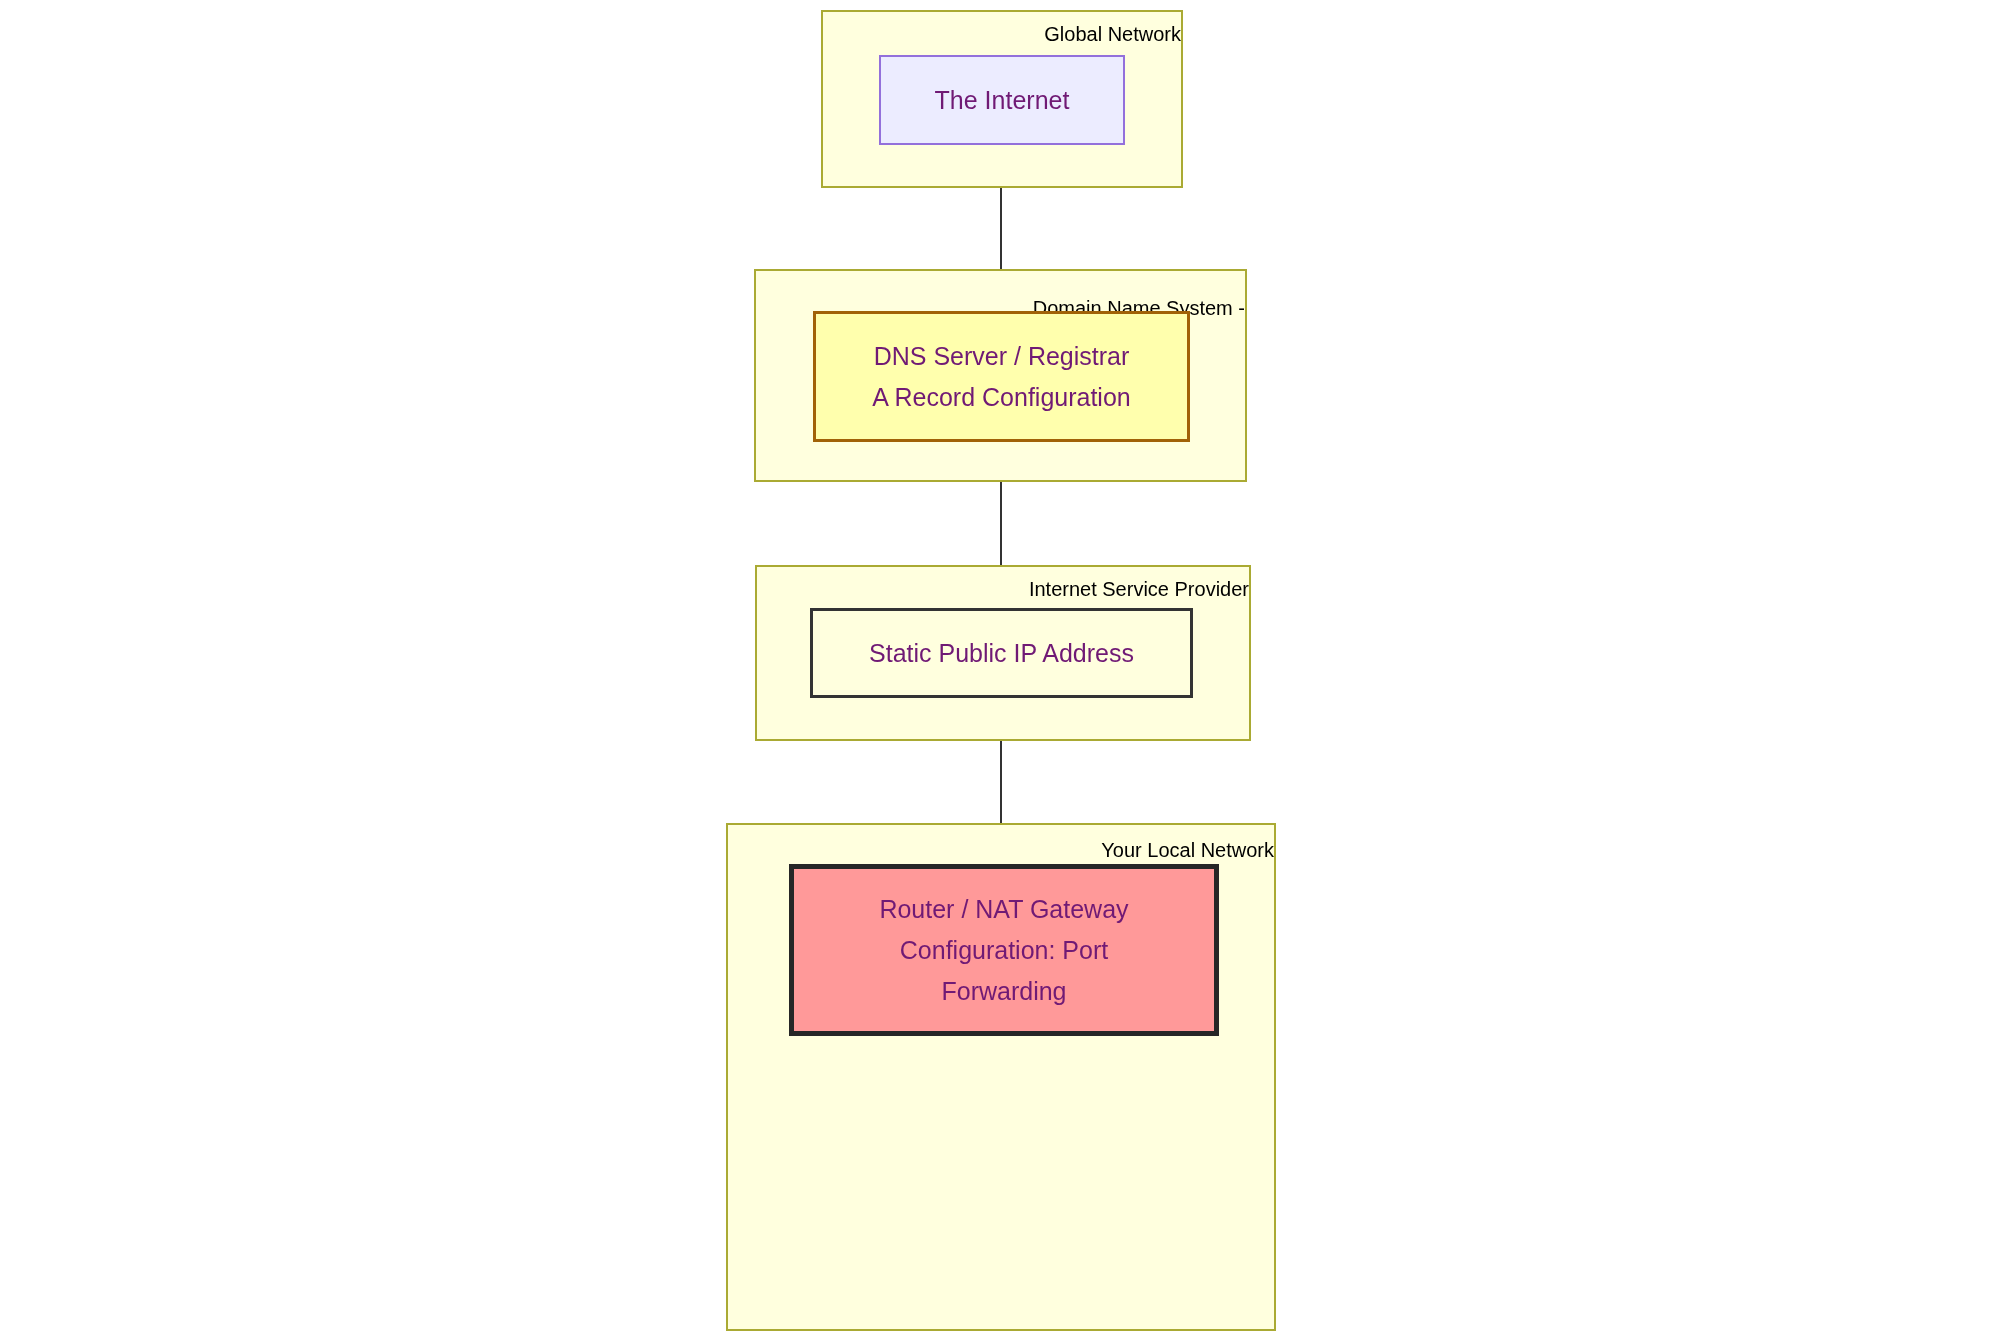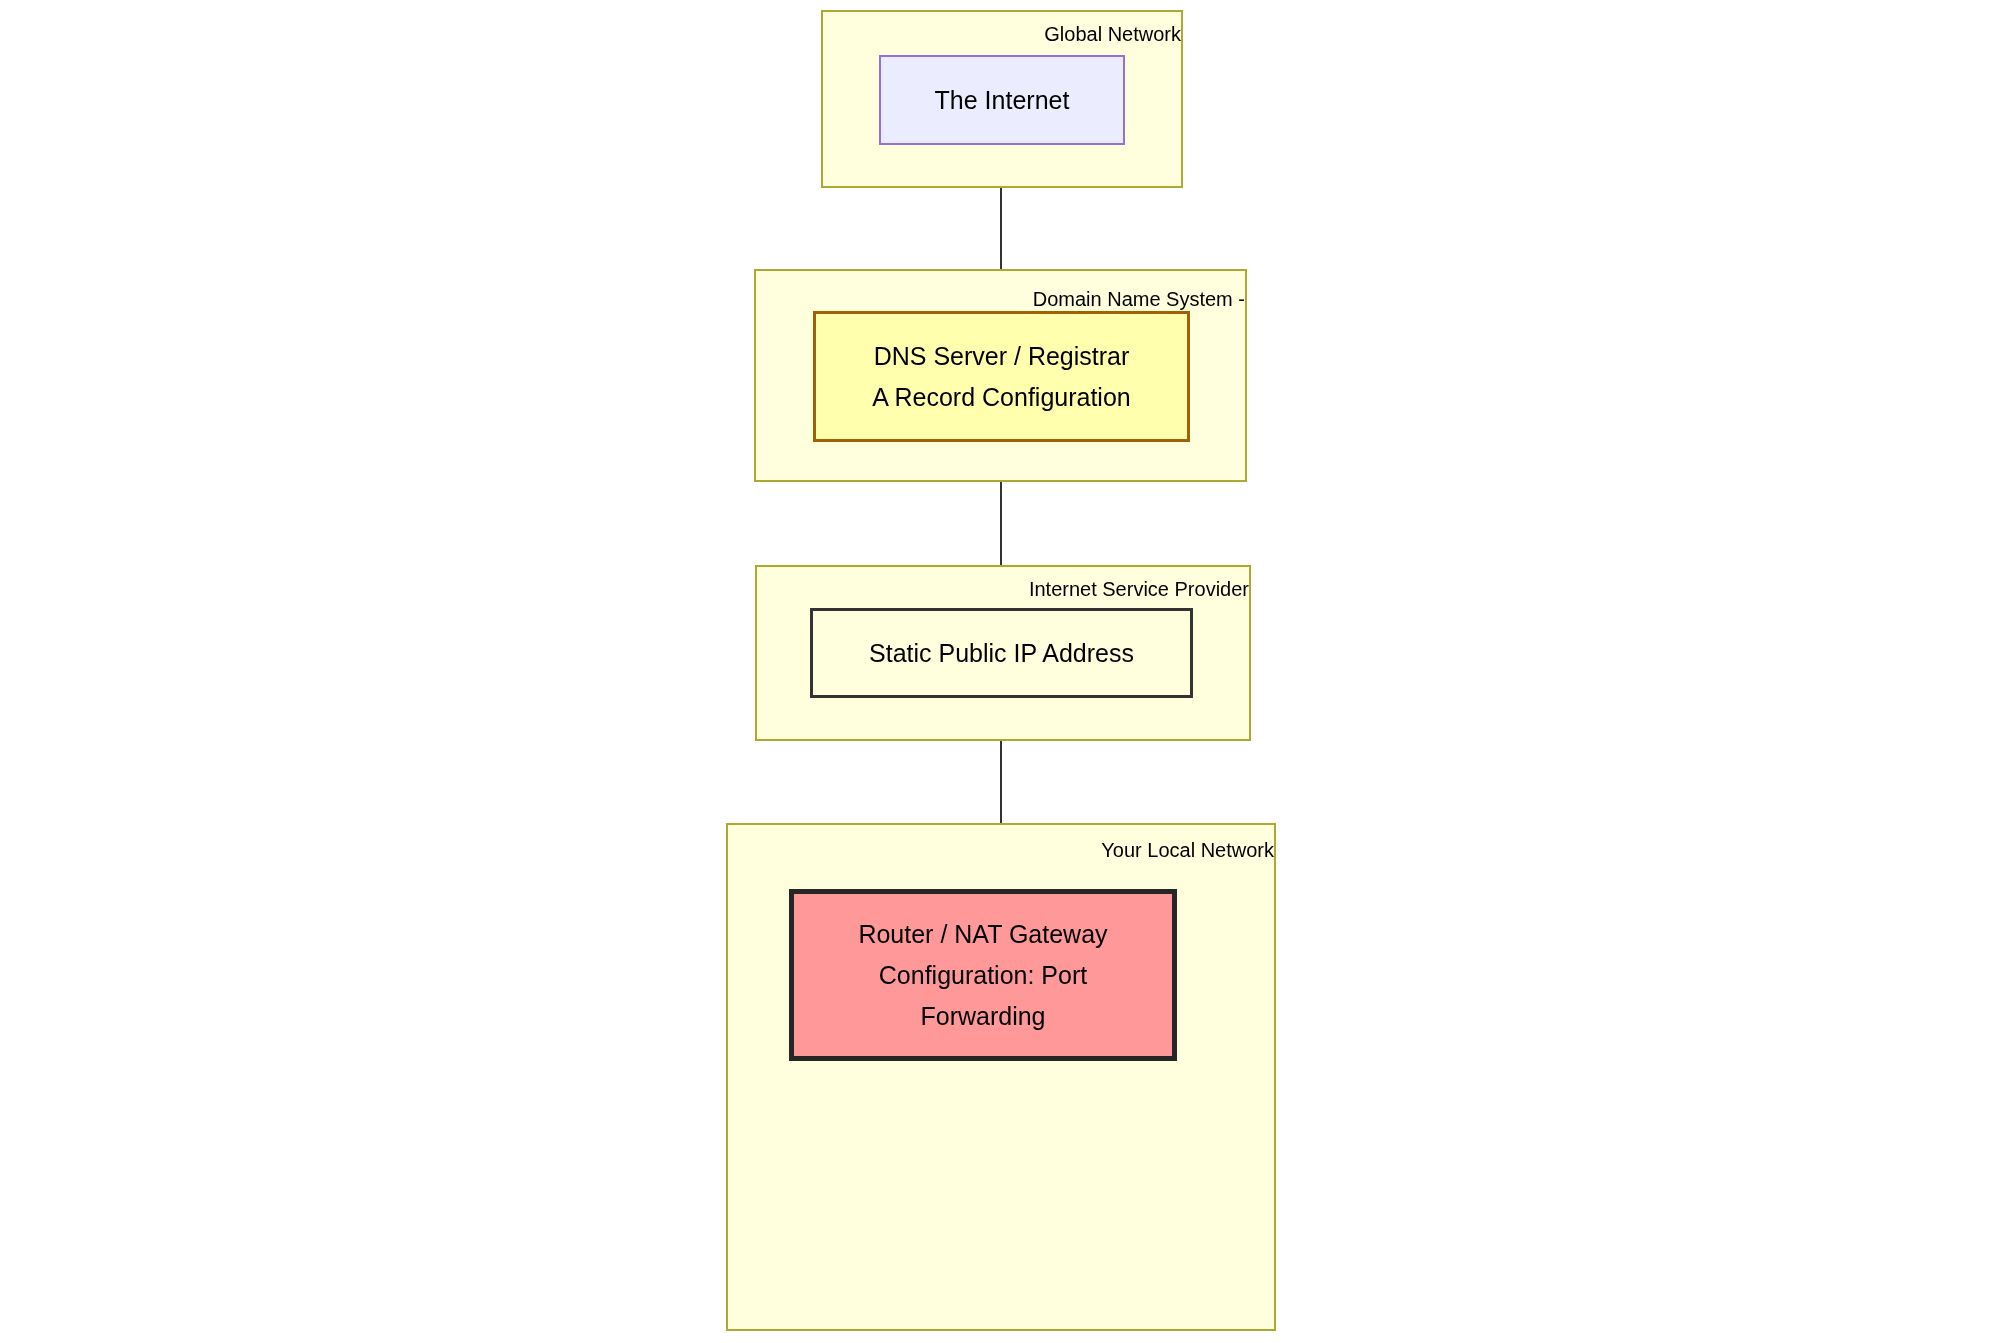--- a/index.html
+++ b/index.html
@@ -46,21 +46,21 @@
   
   .node {
     position: absolute;
     box-sizing: border-box;
     display: flex;
     align-items: center;
     justify-content: center;
     text-align: center;
     font-size: 25px;
     line-height: 41px;
-    color: #000000;
+    color: #701a75;
   }
   .node .node-text {
     display: block;
     width: 100%;
     white-space: pre-line;
   }
 
   .node-internet {
     background: #ececff;
     border: 2px solid #9370db;
@@ -115,36 +115,36 @@
   <div class="edge-arrow" style="left:990px; top:1099px;"></div>
 
   <div class="cluster" style="left:821px; top:10px; width:362px; height:178px;">
     <div class="cluster-label" style="top:7px;">Global Network</div>
   </div>
   <div class="node node-internet" style="left:879px; top:55px; width:246px; height:90px;">
     <span class="node-text">The Internet</span>
   </div>
 
   <div class="cluster" style="left:754px; top:269px; width:493px; height:213px;">
-    <div class="cluster-label" style="top:13px;margin-left:12px;">Domain Name System -</div>
+    <div class="cluster-label" style="top:22px;margin-left:12px;">Domain Name System -</div>
   </div>
   <div class="node node-dns" style="left:813px; top:311px; width:377px; height:131px;">
     <span class="node-text">DNS Server / Registrar
 A Record Configuration</span>
   </div>
 
   <div class="cluster" style="left:755px; top:565px; width:496px; height:176px;">
     <div class="cluster-label" style="top:7px;">Internet Service Provider</div>
   </div>
   <div class="node node-plain" style="left:810px; top:608px; width:383px; height:90px;">
     <span class="node-text">Static Public IP Address</span>
   </div>
 
   <div class="cluster" style="left:726px; top:823px; width:550px; height:508px;">
     <div class="cluster-label" style="top:10px;padding-left:31px;">Your Local Network</div>
   </div>
-  <div class="node node-router" style="left:789px; top:864px; width:388px; height:172px;margin-top:25px;">
+  <div class="node node-router" style="left:789px; top:864px; width:430px; height:172px;">
     <span class="node-text">Router / NAT Gateway
 Configuration: Port
 Forwarding</span>
   </div>
 
 </div>
 
 </body></html>

